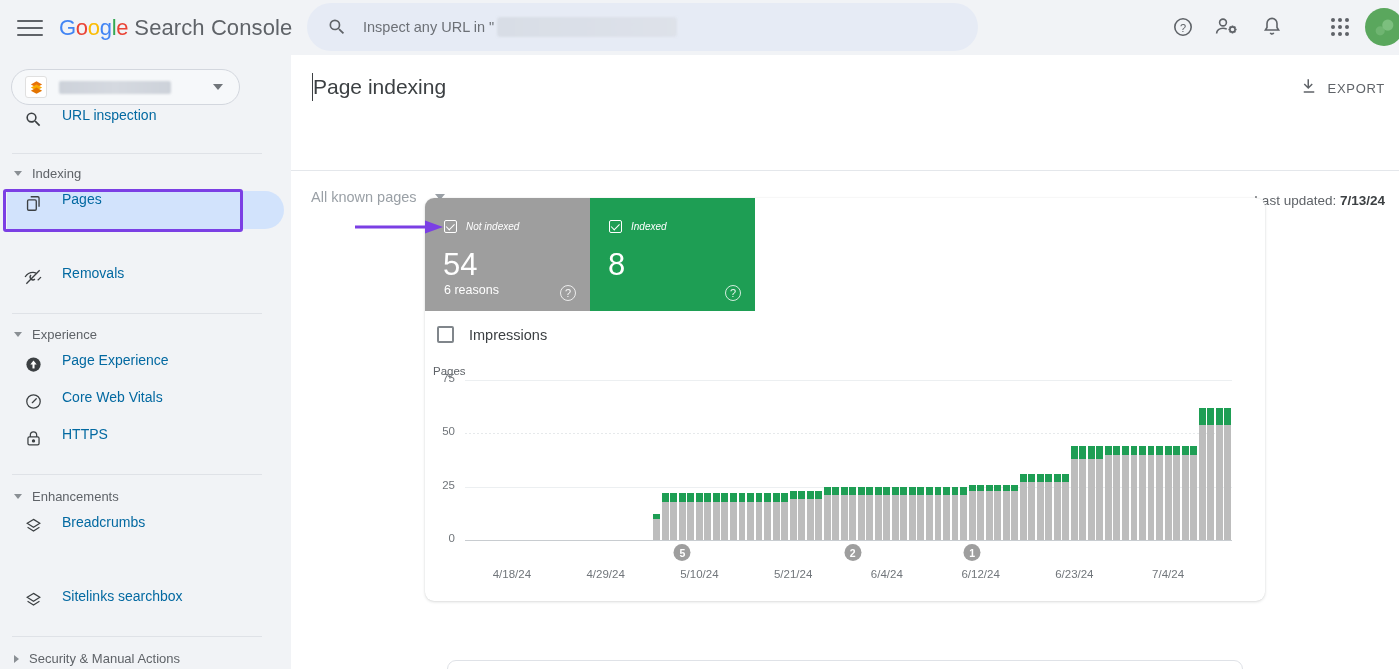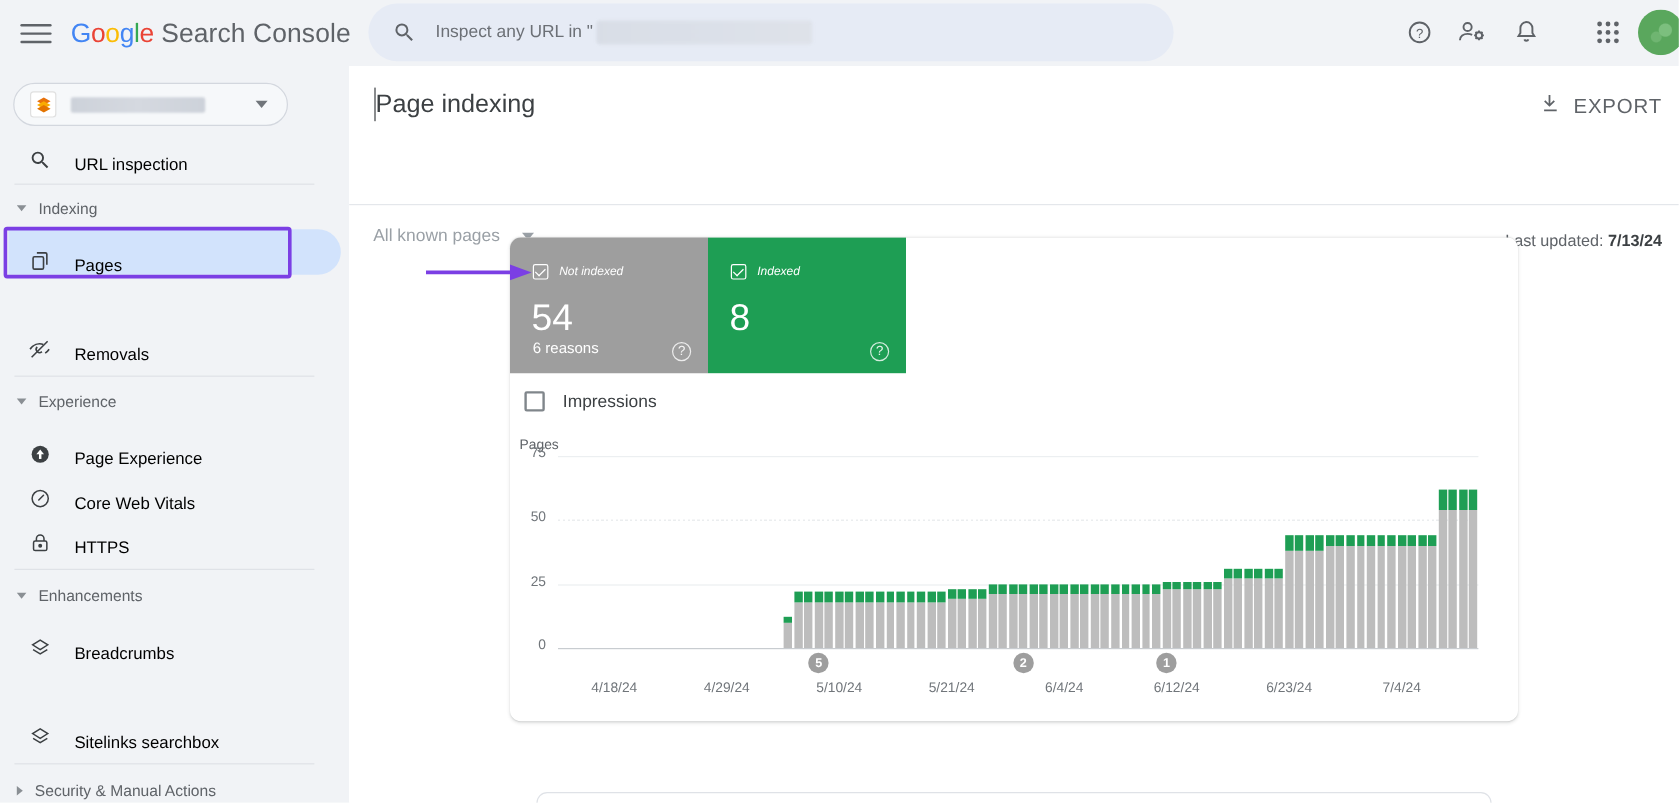--- a/index.html
+++ b/index.html
@@ -78,22 +78,22 @@
     margin-left:12px; width:112px; height:13px; border-radius:2px;
     background:linear-gradient(90deg,#cdd2da,#d5d9e0,#cdd2da);
     filter: blur(1px);
   }
   #propcaret { position:absolute; right:16px; width:0;height:0;
     border-left:5px solid transparent;border-right:5px solid transparent;
     border-top:6px solid #70757a; }
 
   .navitem {
     position:absolute; left:7px; width:277px; height:38px;
-    display:flex; align-items:flex-end; border-radius:0 19px 19px 0;
-    cursor:pointer; color:#000000; font-size:14px;
+    display:flex; align-items:flex-start; border-radius:0 19px 19px 0;
+    cursor:pointer; color:#0369a1; font-size:14px;
   }
   .navitem .nicon { width:24px;height:24px;margin-left:14px;margin-right:17px;
                     display:flex;align-items:center;justify-content:center;flex:none; }
   .navitem.sel { background:#d2e3fc; }
   .sectlabel {
     position:absolute; left:14px; font-size:13px; color:#5f6368;
     display:flex; align-items:center; gap:10px; cursor:pointer;
   }
   .sectlabel .tri-d { width:0;height:0;border-left:4.5px solid transparent;
     border-right:4.5px solid transparent;border-top:5px solid #8a8f94; }
@@ -105,21 +105,21 @@
     position:absolute; left:3px; top:189px; width:240px; height:43px;
     border:3px solid #7b3fe4; border-radius:3px; pointer-events:none;
   }
 
   
   #main { position:absolute; left:291px; top:55px; width:1108px; height:614px; background:#fff; }
   #page-title { position:absolute; left:22px; top:20px; font-size:21px; color:#3c4043; }
   #title-caret { position:absolute; left:21px; top:18px; width:1px; height:28px; background:#3c4043; }
   #export-btn { position:absolute; right:14px; top:22px; display:flex; align-items:center;
                 gap:10px; cursor:pointer; color:#5f6368; }
-  #export-btn .lbl { font-size:17px; letter-spacing:.7px; }
+  #export-btn .lbl { font-size:13px; letter-spacing:.7px; }
   #hdr-divider { position:absolute; left:0; top:115px; width:1108px; height:1px; background:#e4e7eb; }
 
   #filter { position:absolute; left:20px; top:134px; display:flex; align-items:center;
             gap:18px; cursor:pointer; }
   #filter .lbl { font-size:14.5px; color:#9aa0a6; }
   #filter .tri { width:0;height:0;border-left:5px solid transparent;
                  border-right:5px solid transparent;border-top:6px solid #9aa0a6; }
   #lastupd { position:absolute; right:14px; top:138px; font-size:13.5px; color:#5f6368; }
   #lastupd b { color:#3c4043; font-weight:700; }
 

